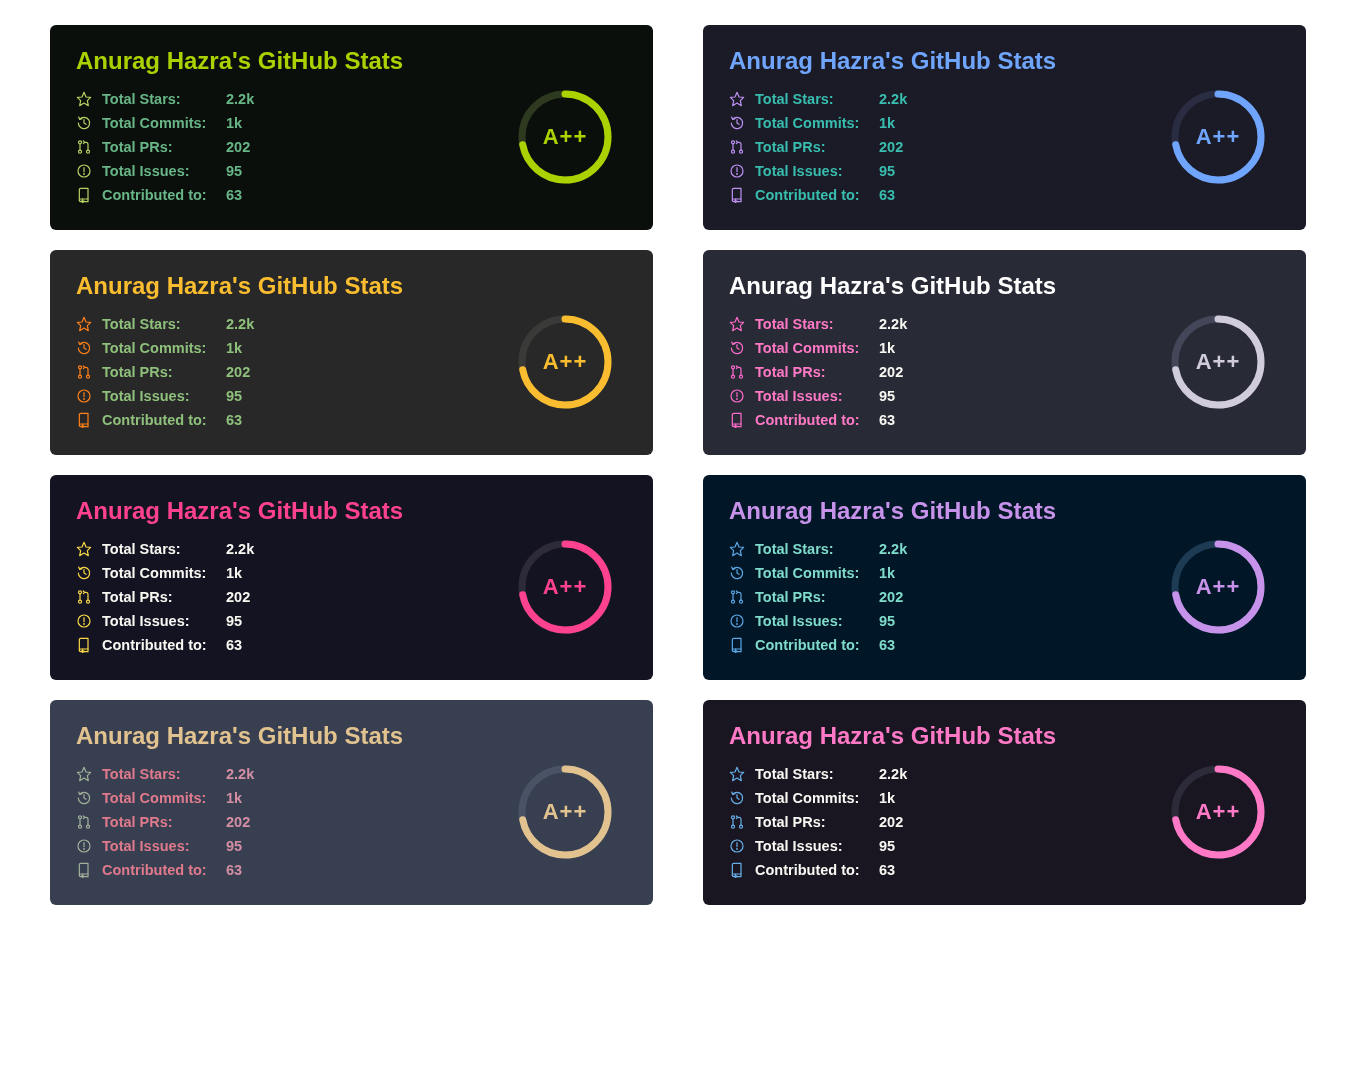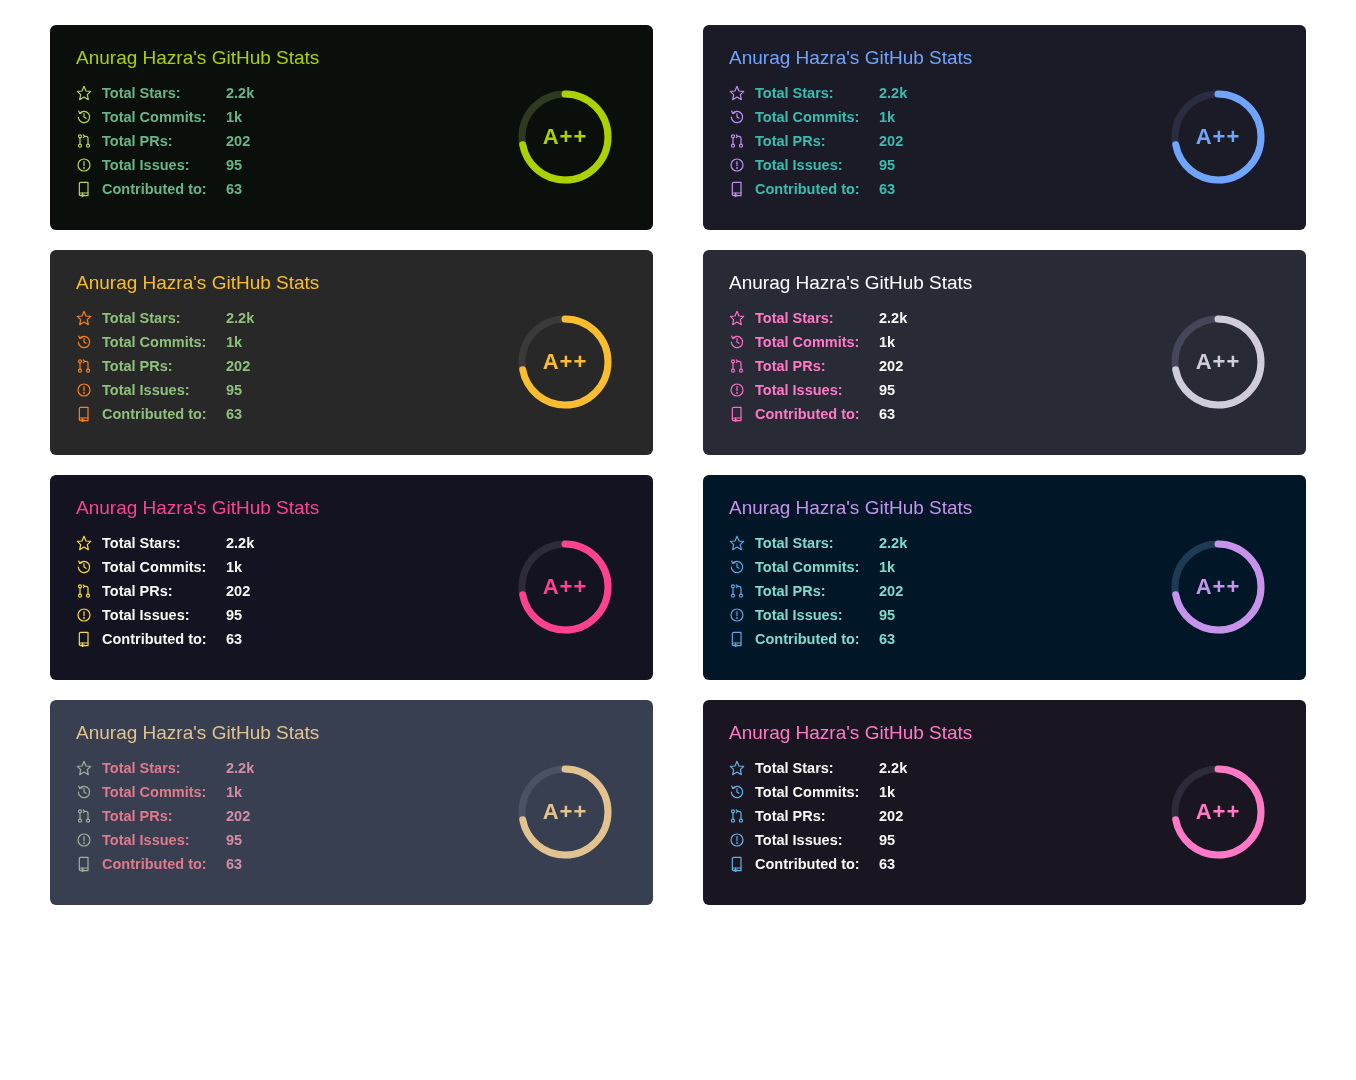--- a/index.html
+++ b/index.html
@@ -15,22 +15,22 @@
     max-width: 1260px;
     margin: 0 auto;
   }
   .card {
     border-radius: 6px;
     padding: 22px 26px;
     position: relative;
     min-height: 205px;
   }
   .card-title {
-    font-size: 19px;
-    font-weight: 400;
+    font-size: 24px;
+    font-weight: 700;
     margin-bottom: 16px;
   }
   .stats-list {
     display: flex;
     flex-direction: column;
     gap: 8px;
   }
   .stat-row {
     display: flex;
     align-items: center;

